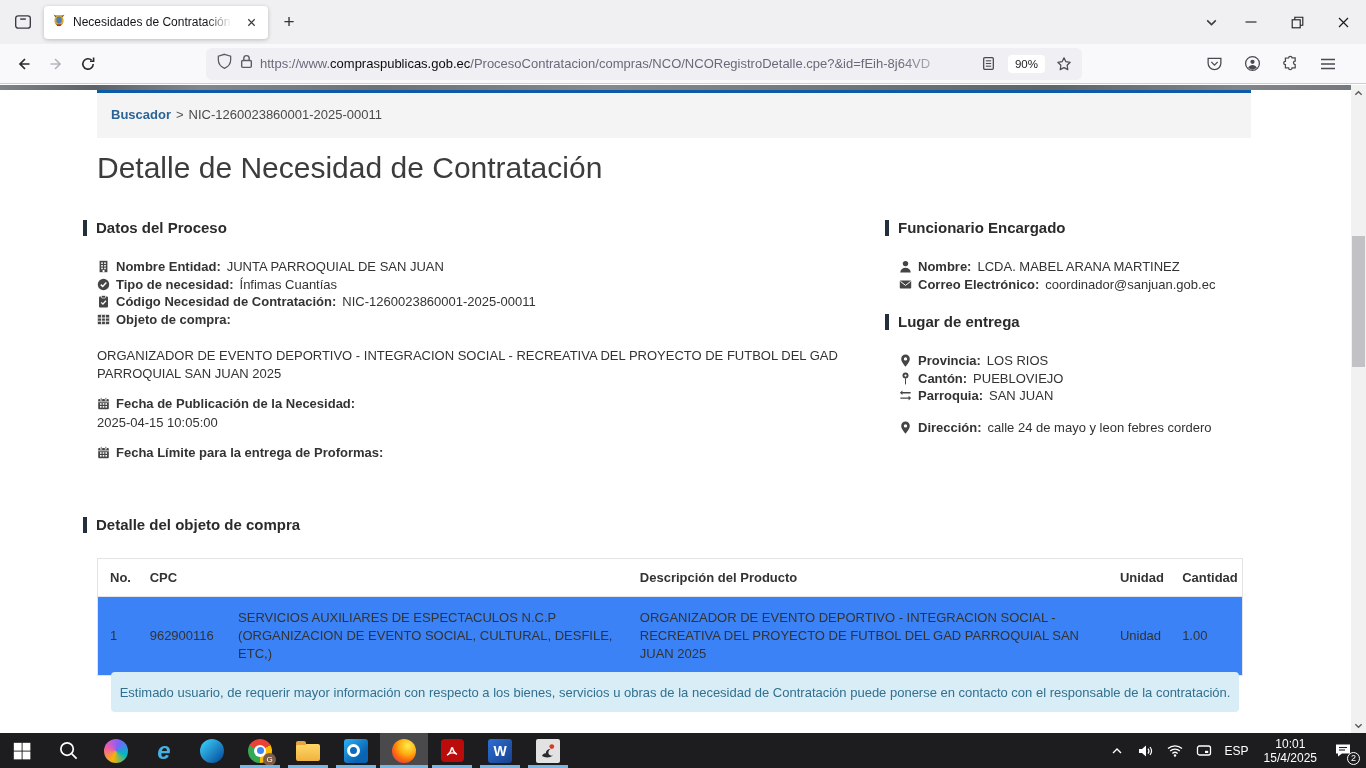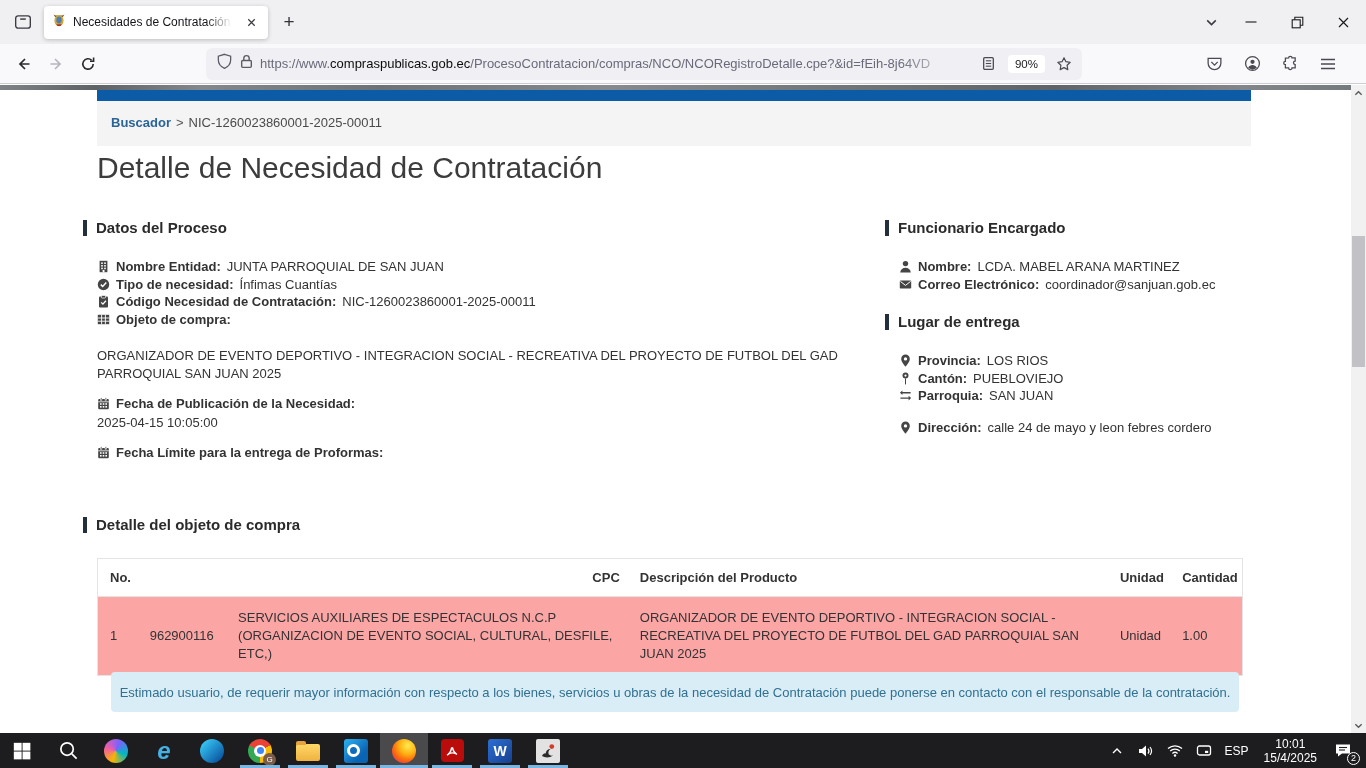--- a/index.html
+++ b/index.html
@@ -29,21 +29,21 @@
   .zoom-chip { background:#fff; border-radius:4px; font-size:11.5px; color:#1b1b1f; padding:3px 7px; }
   .urlicon { width:24px; height:24px; display:flex; align-items:center; justify-content:center; border-radius:4px; }
   .tool-right { display:flex; align-items:center; margin-left:116px; gap:6px; }
   .toolbtn { width:32px; height:32px; display:flex; align-items:center; justify-content:center; border-radius:4px; }
 
   
   .viewport { position:absolute; top:85px; left:0; width:1366px; height:648px; background:#fff; overflow:hidden; }
   .sliver { position:absolute; top:0; left:0; width:1351px; height:5px;
     background:linear-gradient(90deg,#7e8387 0%,#5d6266 7%,#84888c 15%,#6d7276 28%,#868a8e 45%,#717679 62%,#5f6468 78%,#82868a 92%,#74797d 100%); }
   .bluebar { position:absolute; top:5px; left:97px; width:1154px; height:11px; background:#0c5ba6; }
-  .breadcrumb-bar { position:absolute; top:16px; left:97px; width:1154px; height:45px; background:#f4f4f5; font-size:13px; padding:14px 0 0 14px; color:#4a4a4a; }
+  .breadcrumb-bar { position:absolute; top:8px; left:97px; width:1154px; height:45px; background:#f4f4f5; font-size:13px; padding:14px 0 0 14px; color:#4a4a4a; }
   .breadcrumb-bar a { color:#2a6496; font-weight:bold; text-decoration:none; }
   .crumb-sep { margin:0 5px; color:#555; }
   .page-title { position:absolute; top:66px; left:97px; font-size:30px; font-weight:400; color:#3c3c3c; }
 
   .sec-head { position:absolute; display:flex; align-items:flex-end; gap:9px; }
   .sec-bar { width:4px; height:16px; background:#242f3d; }
   .sec-txt { font-size:15px; font-weight:bold; color:#2b2b2b; }
 
   .rows { position:absolute; font-size:13px; color:#333; }
   .irow { display:flex; align-items:center; gap:6px; height:17.5px; }
@@ -53,22 +53,22 @@
   .objeto { position:absolute; left:97px; top:262px; width:772px; font-size:13px; color:#333; line-height:17.5px; }
   .fecha { position:absolute; font-size:13px; color:#333; }
   .fecha .fval { margin-top:2px; }
 
   
   .tbl-wrap { position:absolute; left:97px; top:473px; width:1146px; }
   table { width:100%; border-collapse:collapse; table-layout:fixed; font-size:13px; color:#333; }
   thead th { background:#fff; border:1px solid #e4e4e4; border-left:none; border-right:none; font-weight:bold; text-align:left; padding:11px 10px; }
   thead th:first-child { border-left:1px solid #e4e4e4; padding-left:12px; }
   thead th:last-child { border-right:1px solid #e4e4e4; }
-  thead th.center { text-align:right; }
-  tbody td { background:#fca5a5; border:1px solid #e4e4e4; border-left:none; border-right:none; padding:12px 10px; vertical-align:middle; line-height:18px; }
+  thead th.center { text-align:left; }
+  tbody td { background:#3b82f6; border:1px solid #e4e4e4; border-left:none; border-right:none; padding:12px 10px; vertical-align:middle; line-height:18px; }
   tbody td:first-child { border-left:1px solid #e4e4e4; padding-left:12px; }
   tbody td:last-child { border-right:1px solid #e4e4e4; }
 
   .notice { position:absolute; left:111px; top:587px; width:1128px; height:40px; background:#d9edf7; border-radius:4px; display:flex; align-items:center; justify-content:center; font-size:13px; color:#31708f; }
 
   
   .scrollbar { position:absolute; top:0; right:0; width:15px; height:648px; background:#f1f1f2; }
   .sb-btn { position:absolute; left:0; width:15px; height:16px; display:flex; align-items:center; justify-content:center; }
   .sb-up { top:0; } .sb-down { bottom:0; }
   .sb-thumb { position:absolute; top:151px; left:1px; width:13px; height:131px; background:#c2c2c6; }

